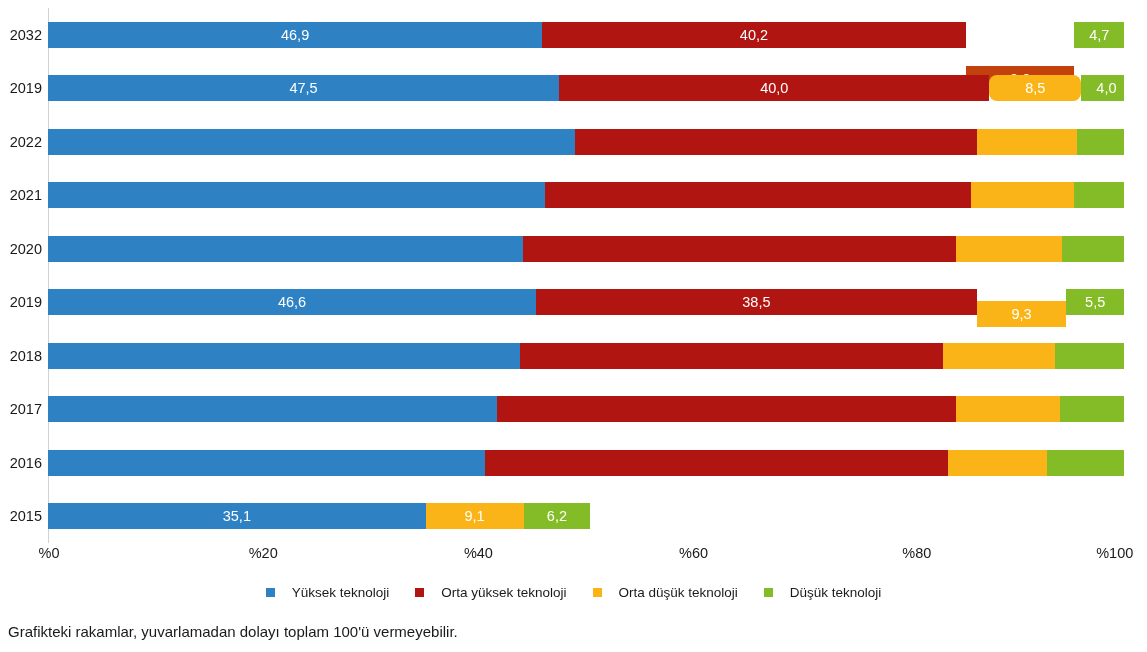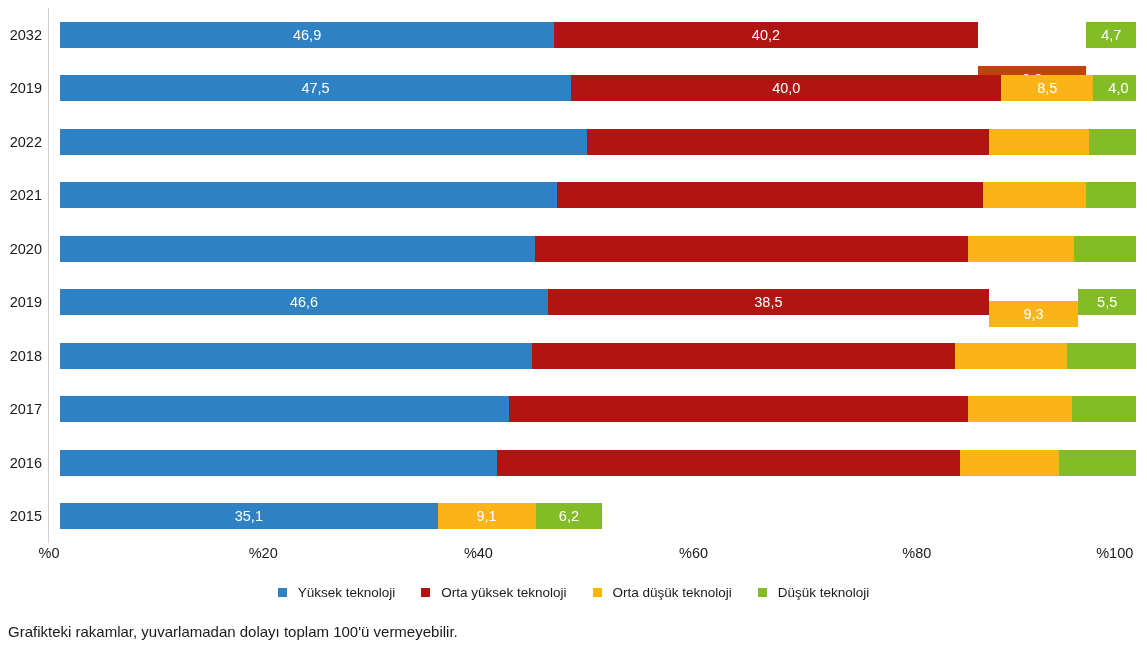--- a/index.html
+++ b/index.html
@@ -34,21 +34,21 @@
     position: absolute;
     left: 0;
     top: 0;
     width: 1px;
     height: 535px;
     background: #d2d2d2;
   }
 
   .bar-row {
     position: absolute;
-    left: 12px;
+    left: 0;
     width: 1076px;
     height: 26px;
     display: flex;
     text-align: right;
   }
 
   .seg {
     height: 26px;
     display: flex;
     align-items: center;
@@ -98,21 +98,21 @@
     top: 585px;
     width: 1147px;
     display: flex;
     justify-content: center;
     align-items: center;
     gap: 26px;
   }
   .legend-item {
     display: flex;
     align-items: center;
-    gap: 11px;
+    gap: 17px;
     font-size: 13.5px;
     color: #1a1a1a;
     white-space: nowrap;
   }
   .legend-swatch {
     width: 9px;
     height: 9px;
     display: inline-block;
     flex: 0 0 auto;
   }
@@ -149,21 +149,21 @@
             <span class="seg-label">4,7</span>
           </div>
         </div>
         <div class="bar-row" style="top: 67px;">
           <div class="seg" title="Yüksek teknoloji 2023" style="width: 511.1px; background: rgb(46, 130, 195);">
             <span class="seg-label">47,5</span>
           </div>
           <div class="seg" title="Orta yüksek teknoloji 2023" style="width: 430.4px; background: rgb(176, 21, 18);">
             <span class="seg-label">40,0</span>
           </div>
-          <div class="seg" title="Orta düşük teknoloji 2023" style="width: 91.46px; background: rgb(251, 180, 23);">
+          <div class="seg" title="Orta düşük teknoloji 2023" style="width: 91.46px; background: rgb(251, 180, 23); border-radius: 8px;">
             <span class="seg-label">8,5</span>
           </div>
           <div class="seg" title="Düşük teknoloji 2023" style="width: 43.04px; background: rgb(132, 188, 40); padding-left: 8px;">
             <span class="seg-label">4,0</span>
           </div>
         </div>
         <div class="bar-row" style="top: 121px;">
           <div class="seg" title="Yüksek teknoloji 2022" style="width: 527.24px; background: rgb(46, 130, 195);">
             <span class="seg-label"></span>
           </div>

